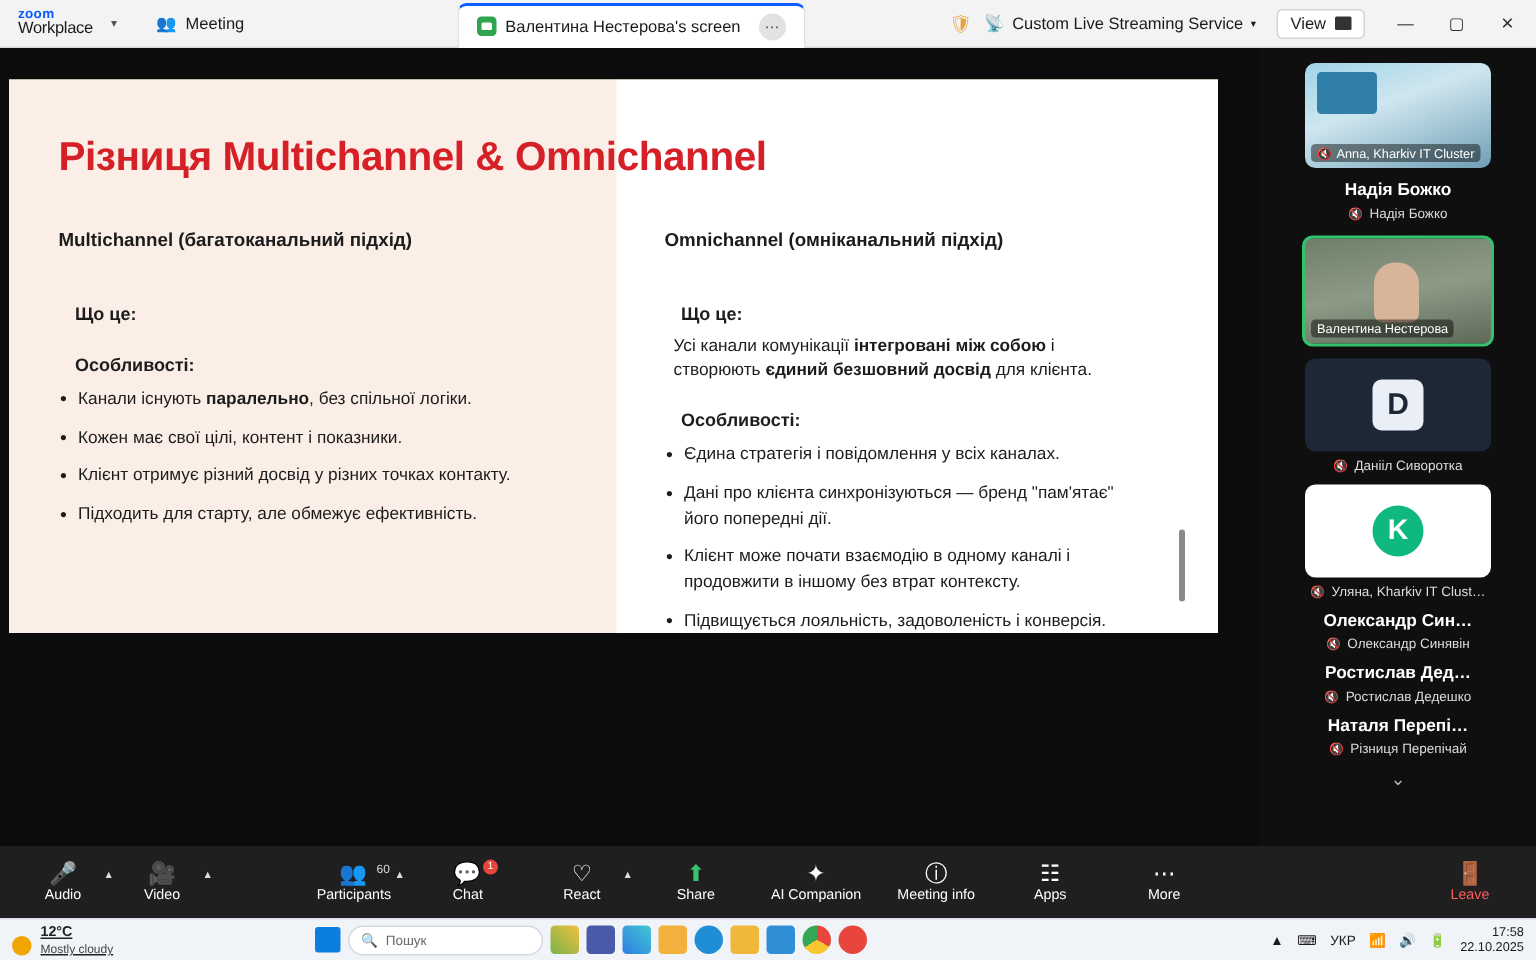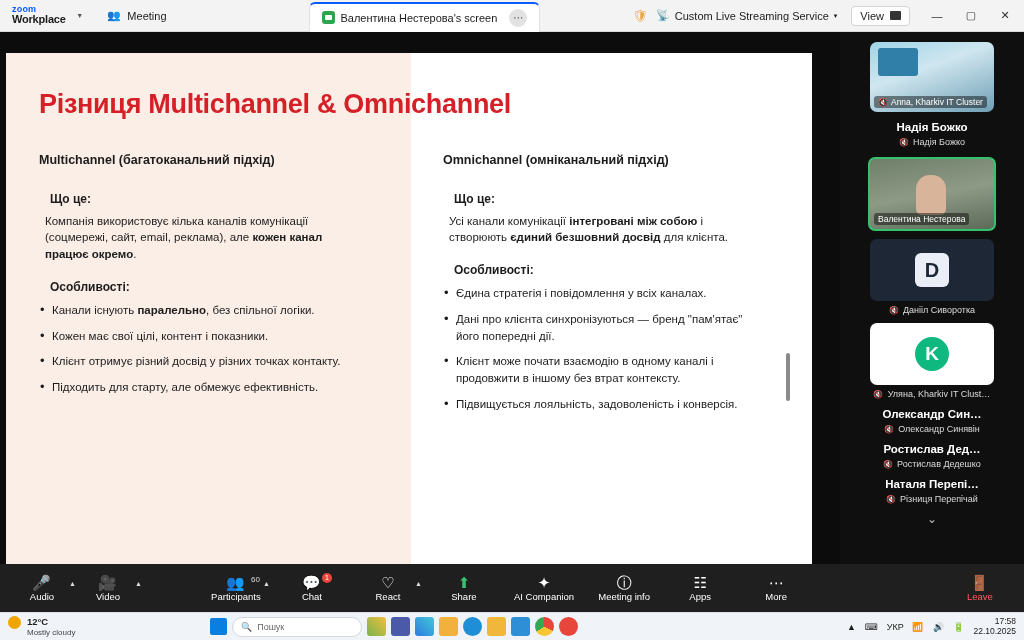--- a/index.html
+++ b/index.html
@@ -10,21 +10,21 @@
   }
   .app { position: relative; width: 1024px; height: 640px; background:#1a1a1a; }
 
   
   .topbar {
     position:absolute; top:0; left:0; width:1024px; height:32px;
     background:#f3f3f3; display:flex; align-items:center; border-bottom:1px solid #dadada;
   }
   .zoom-logo { padding:0 10px 0 12px; line-height:1.05; }
   .zoom-logo .z1 { font-size:9px; color:#0b5cff; font-weight:700; letter-spacing:.2px; }
-  .zoom-logo .z2 { font-size:11px; color:#1b1b1b; font-weight:700; letter-spacing:-.2px; }
+  .zoom-logo .z2 { font-size:11px; color:#1b1b1b; font-weight:400; letter-spacing:-.2px; }
   .tb-caret { font-size:8px; color:#555; padding:0 14px 0 2px; }
   .tb-tab {
     height:32px; display:flex; align-items:center; gap:6px; padding:0 12px;
     font-size:11px; color:#1b1b1b;
   }
   .tb-tab.active {
     background:#fff; border-top:2px solid #0b5cff; border-left:1px solid #e0e0e0; border-right:1px solid #e0e0e0;
     border-radius:6px 6px 0 0; margin-top:2px; height:30px;
   }
   .dot-green { width:13px; height:13px; border-radius:3px; background:#2ea44f; display:inline-block;
@@ -37,31 +37,31 @@
   .shield { color:#e8a33d; font-size:12px; padding:0 8px; }
   .stream-txt { font-size:11px; color:#1b1b1b; display:flex; align-items:center; gap:5px; }
   .view-btn { font-size:11px; color:#1b1b1b; display:flex; align-items:center; gap:6px;
     border:1px solid #d3d3d3; border-radius:4px; padding:3px 8px; margin:0 10px 0 14px; background:#fff;}
   .view-grid { width:11px; height:9px; background:#333; border-radius:1px; }
   .win-btn { width:34px; height:32px; display:flex; align-items:center; justify-content:center;
     font-size:11px; color:#333; }
 
   
   .stage { position:absolute; top:32px; left:0; width:840px; height:532px; background:#0c0c0c; }
-  .slide { position:absolute; left:6px; top:21px; width:806px; height:558px; background:#fef9c3; display:flex; }
+  .slide { position:absolute; left:6px; top:21px; width:806px; height:369px; background:#fef9c3; display:flex; }
   .slide-left { width:405px; background:#fbeee7; padding:0; }
   .slide-right { flex:1; background:#fff; }
   .slide-title {
     position:absolute; left:33px; top:36px; font-size:27px; font-weight:700; color:#d42026;
     letter-spacing:-.3px;
   }
   .col { position:absolute; top:98px; font-size:11.5px; color:#1c1c1c; line-height:1.45; }
   .colL { left:33px; width:330px; }
   .colR { left:437px; width:320px; }
-  .col h3 { font-size:12.5px; font-weight:700; margin-bottom:22px; }
+  .col h3 { font-size:12.5px; font-weight:700; margin-bottom:32px; }
   .col .lbl { font-weight:700; font-size:12px; margin:10px 0 4px;padding-left:11px; }
   .col p { margin:0 0 6px; padding-left:6px; }
   .col ul { list-style:none; margin-top:6px; }
   .col li { position:relative; padding-left:13px; margin-bottom:9px; }
   .col li:before { content:"•"; position:absolute; left:1px; top:-1px; font-size:13px; }
   b { font-weight:700; }
   .scrollbar { position:absolute; right:22px; top:300px; width:4px; height:48px; background:#8a8a8a; border-radius:2px; }
 
   
   .panel { position:absolute; top:32px; left:840px; width:184px; height:580px; background:#0f0f0f; }
@@ -98,21 +98,21 @@
   .caret { position:absolute; right:-8px; top:6px; font-size:7px; color:#ddd; }
   .badge { position:absolute; top:-1px; right:6px; background:#e8453c; color:#fff; font-size:7px;
     border-radius:7px; padding:0 3px; line-height:10px; }
   .count { position:absolute; top:1px; right:2px; font-size:8px; color:#ddd; }
   .share-ico { color:#39c36e; font-size:15px; }
   .leave { color:#ff5c5c; }
 
   
   .taskbar { position:absolute; left:0; top:612px; width:1024px; height:28px; background:#f0f3f8;
     display:flex; align-items:center; border-top:1px solid #dde2ea; }
-  .weather { display:flex; align-items:flex-start; gap:6px; padding-left:8px; font-size:9px; color:#222; }
+  .weather { display:flex; align-items:flex-end; gap:6px; padding-left:8px; font-size:9px; color:#222;text-decoration:underline; }
   .weather .t1 { font-weight:600; font-size:9.5px; }
   .weather .t2 { font-size:8px; color:#444; }
   .sun { width:13px; height:13px; border-radius:50%; background:#f0a500; }
   .tb-mid { display:flex; align-items:center; gap:5px; margin:0 auto; }
   .winlogo { width:17px; height:17px; background:#0b7fe0; border-radius:2px; }
   .search { width:130px; height:20px; background:#fff; border:1px solid #d3d8e0; border-radius:11px;
     display:flex; align-items:center; gap:5px; padding:0 8px; font-size:9px; color:#666; }
   .tico { width:19px; height:19px; border-radius:3px; }
   .tray { margin-left:auto; display:flex; align-items:center; gap:9px; padding-right:8px;
     font-size:9px; color:#1b1b1b; }
@@ -161,21 +161,20 @@
   <div class="stage">
     <div class="slide">
       <div class="slide-left"></div>
       <div class="slide-right"></div>
 
       <div class="slide-title">Різниця Multichannel &amp; Omnichannel</div>
 
       <div class="col colL">
         <h3>Multichannel (багатоканальний підхід)</h3>
         <div class="lbl">Що це:</div>
-        <p><span>Компанія використовує кілька каналів комунікації (соцмережі, сайт, email, реклама), але </span><b>кожен канал працює окремо</b><span>.</span></p>
         <div class="lbl" style="margin-top:16px;">Особливості:</div>
         <ul>
           <li><span>Канали існують </span><b>паралельно</b><span>, без спільної логіки.</span></li>
           <li><span>Кожен має свої цілі, контент і показники.</span></li>
           <li><span>Клієнт отримує різний досвід у різних точках контакту.</span></li>
           <li><span>Підходить для старту, але обмежує ефективність.</span></li>
         </ul>
       </div>
 
       <div class="col colR">

